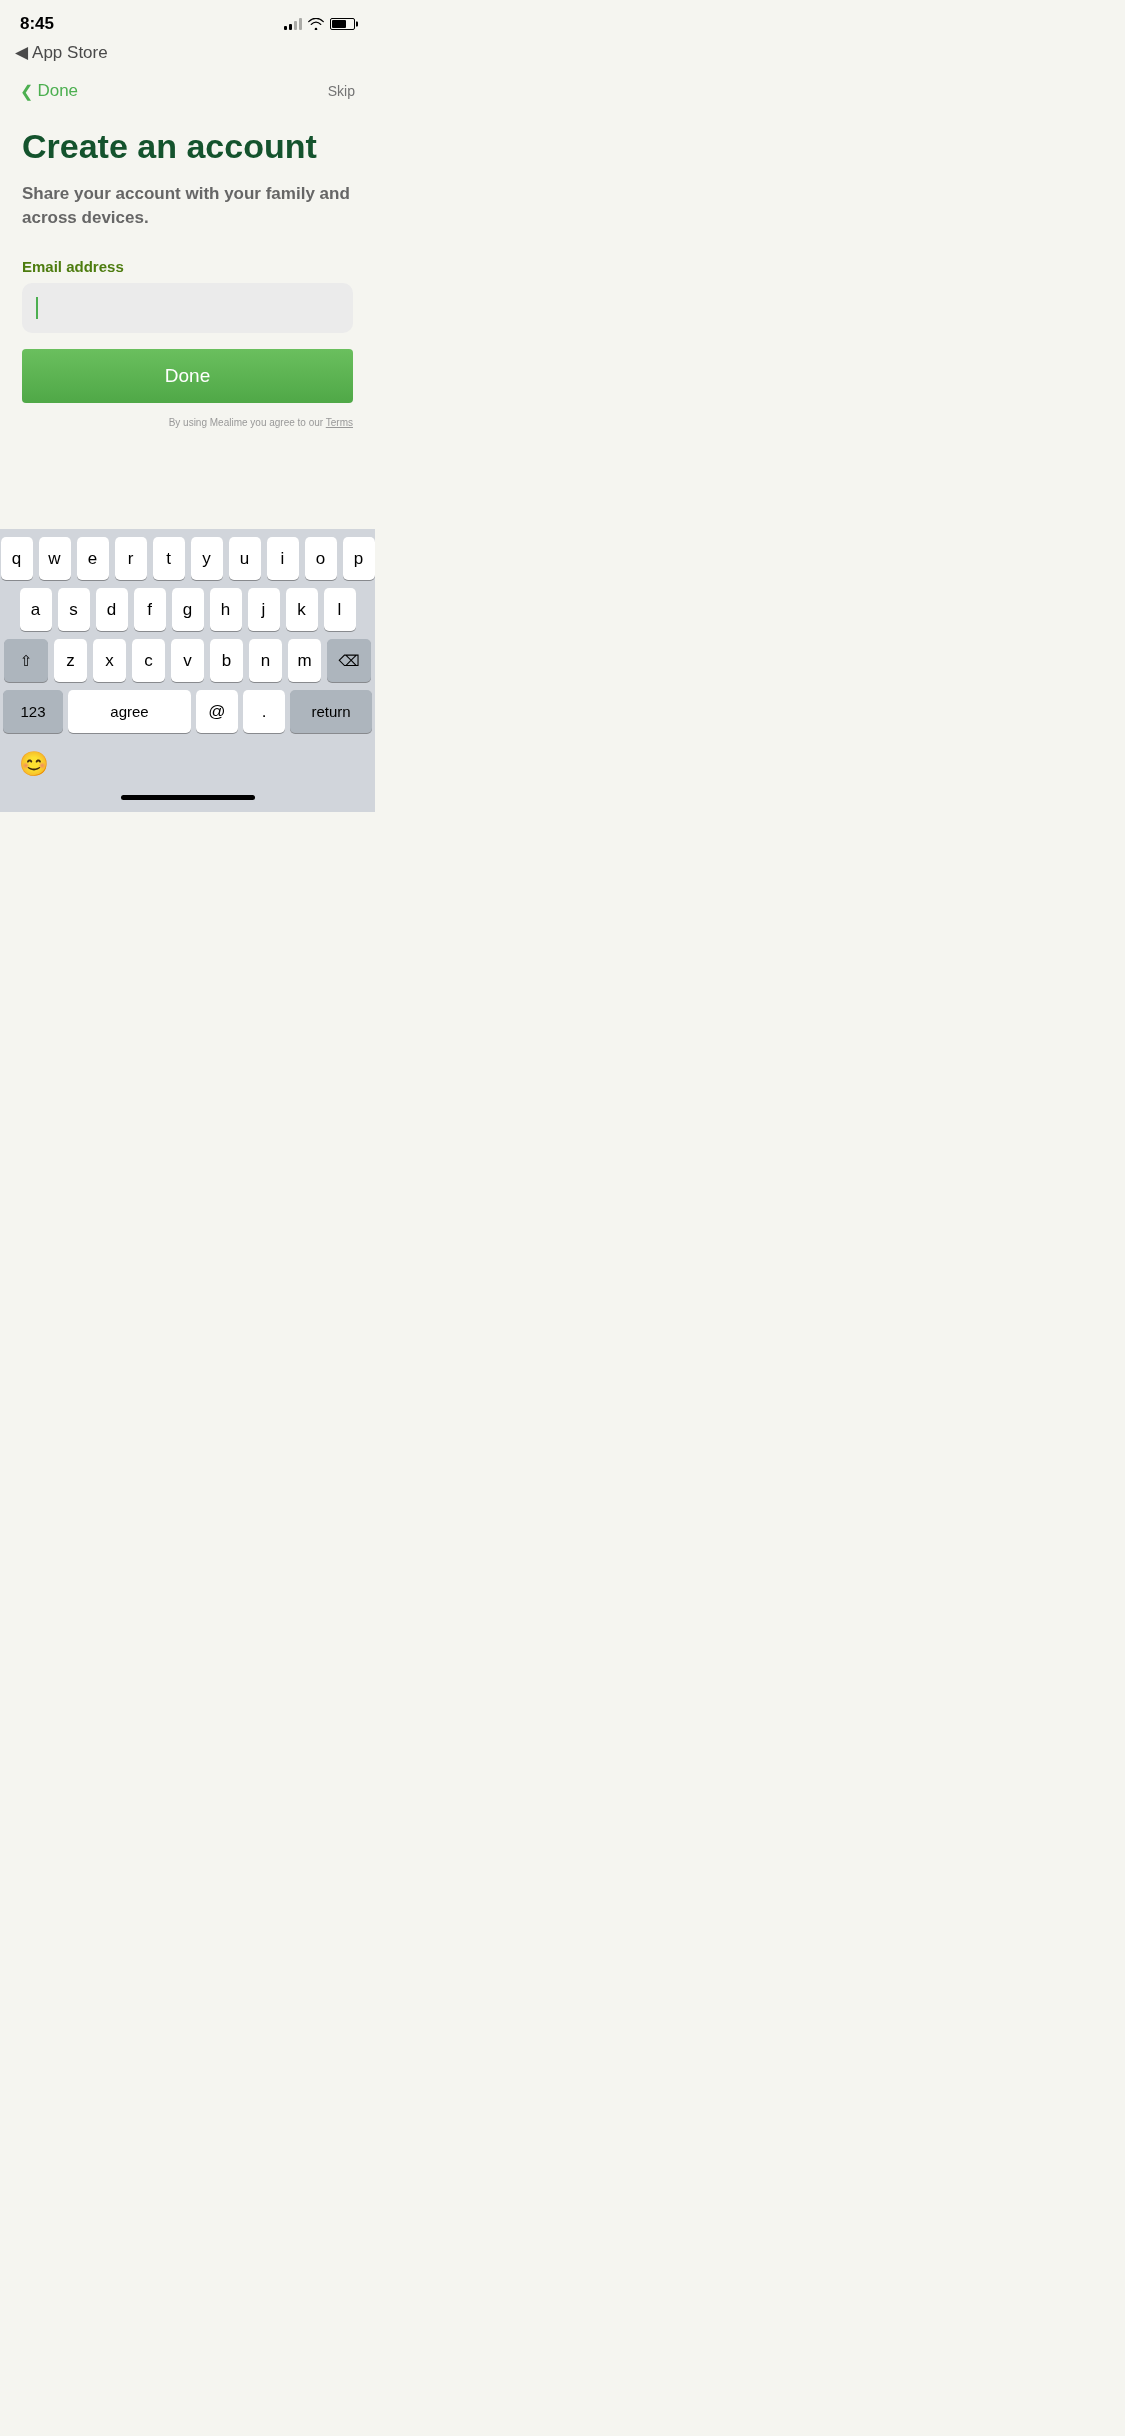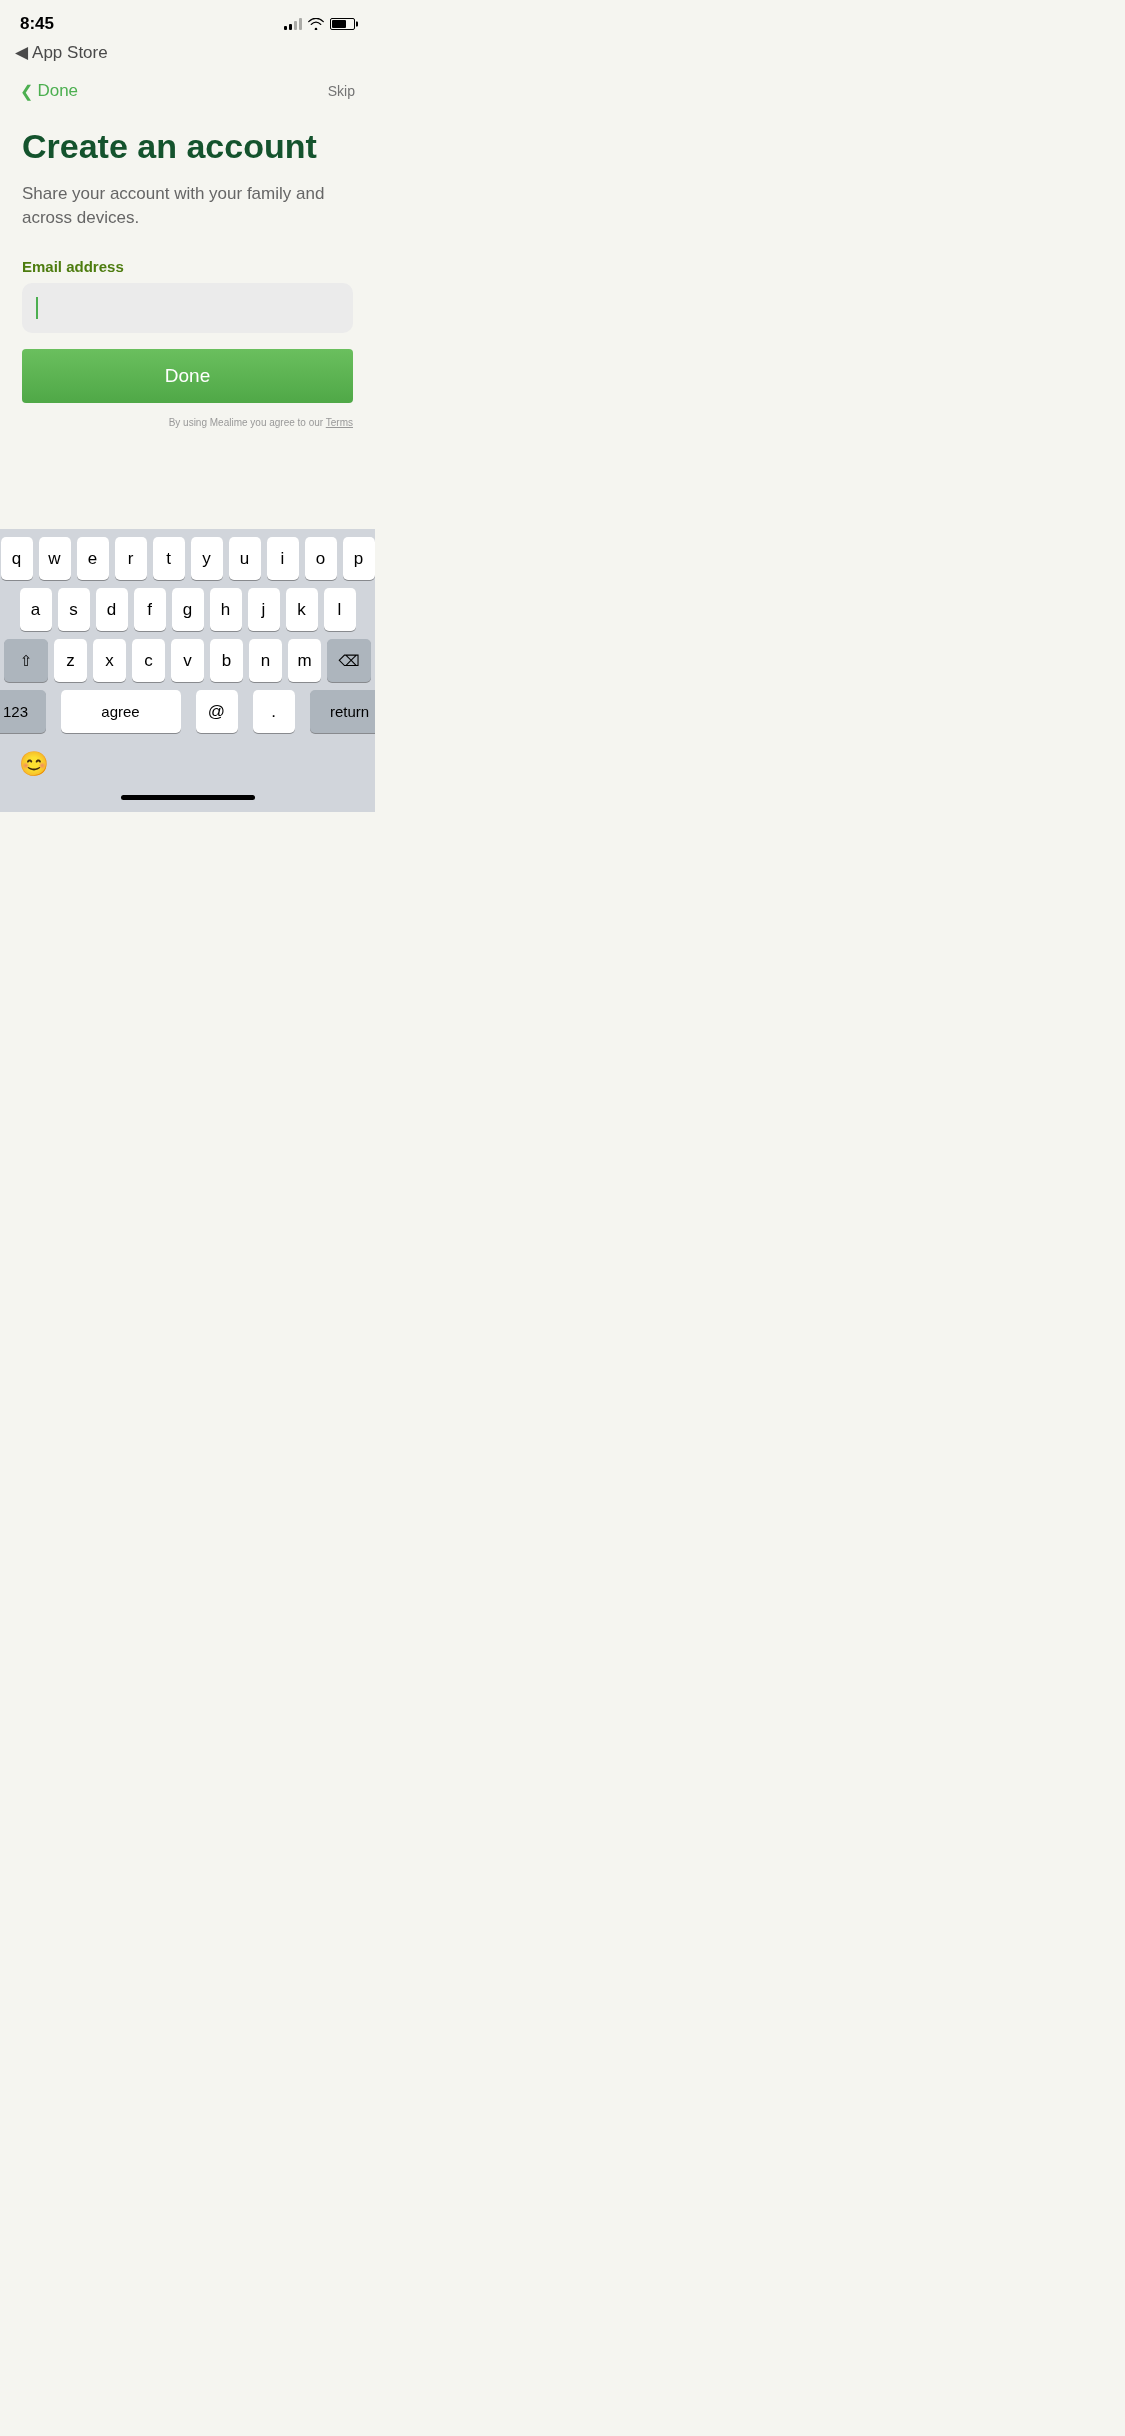--- a/index.html
+++ b/index.html
@@ -137,20 +137,21 @@
       color: #14532d;
       line-height: 1.15;
       margin-bottom: 16px;
     }
 
     .page-subtitle {
       font-size: 17px;
       color: #666;
       line-height: 1.4;
       margin-bottom: 28px;
+      font-weight: bold;
     }
 
     .field-label {
       font-size: 15px;
       font-weight: 700;
       color: #4d7c0f;
       margin-bottom: 8px;
     }
 
     .email-input-wrapper {
@@ -394,21 +395,21 @@
     <div class="key">z</div>
     <div class="key">x</div>
     <div class="key">c</div>
     <div class="key">v</div>
     <div class="key">b</div>
     <div class="key">n</div>
     <div class="key">m</div>
     <div class="key dark wide" style="font-size:15px;">⌫</div>
   </div>
 
-  <div class="keyboard-row" style="gap:15px;">
+  <div class="keyboard-row" style="gap:5px;">
     <div class="key dark num-key" style="max-width:80px; min-width:60px; font-size:15px;">123</div>
     <div class="key space-key" style="max-width:none; flex:3; font-size:15px;">agree</div>
     <div class="key at-key" style="max-width:42px; min-width:42px;">@</div>
     <div class="key dot-key" style="max-width:42px; min-width:42px;">.</div>
     <div class="key dark return-key" style="max-width:none; min-width:80px; font-size:15px;">return</div>
   </div>
 
   <div class="keyboard-bottom-row">
     <div class="emoji-btn">
       <span>😊</span>

